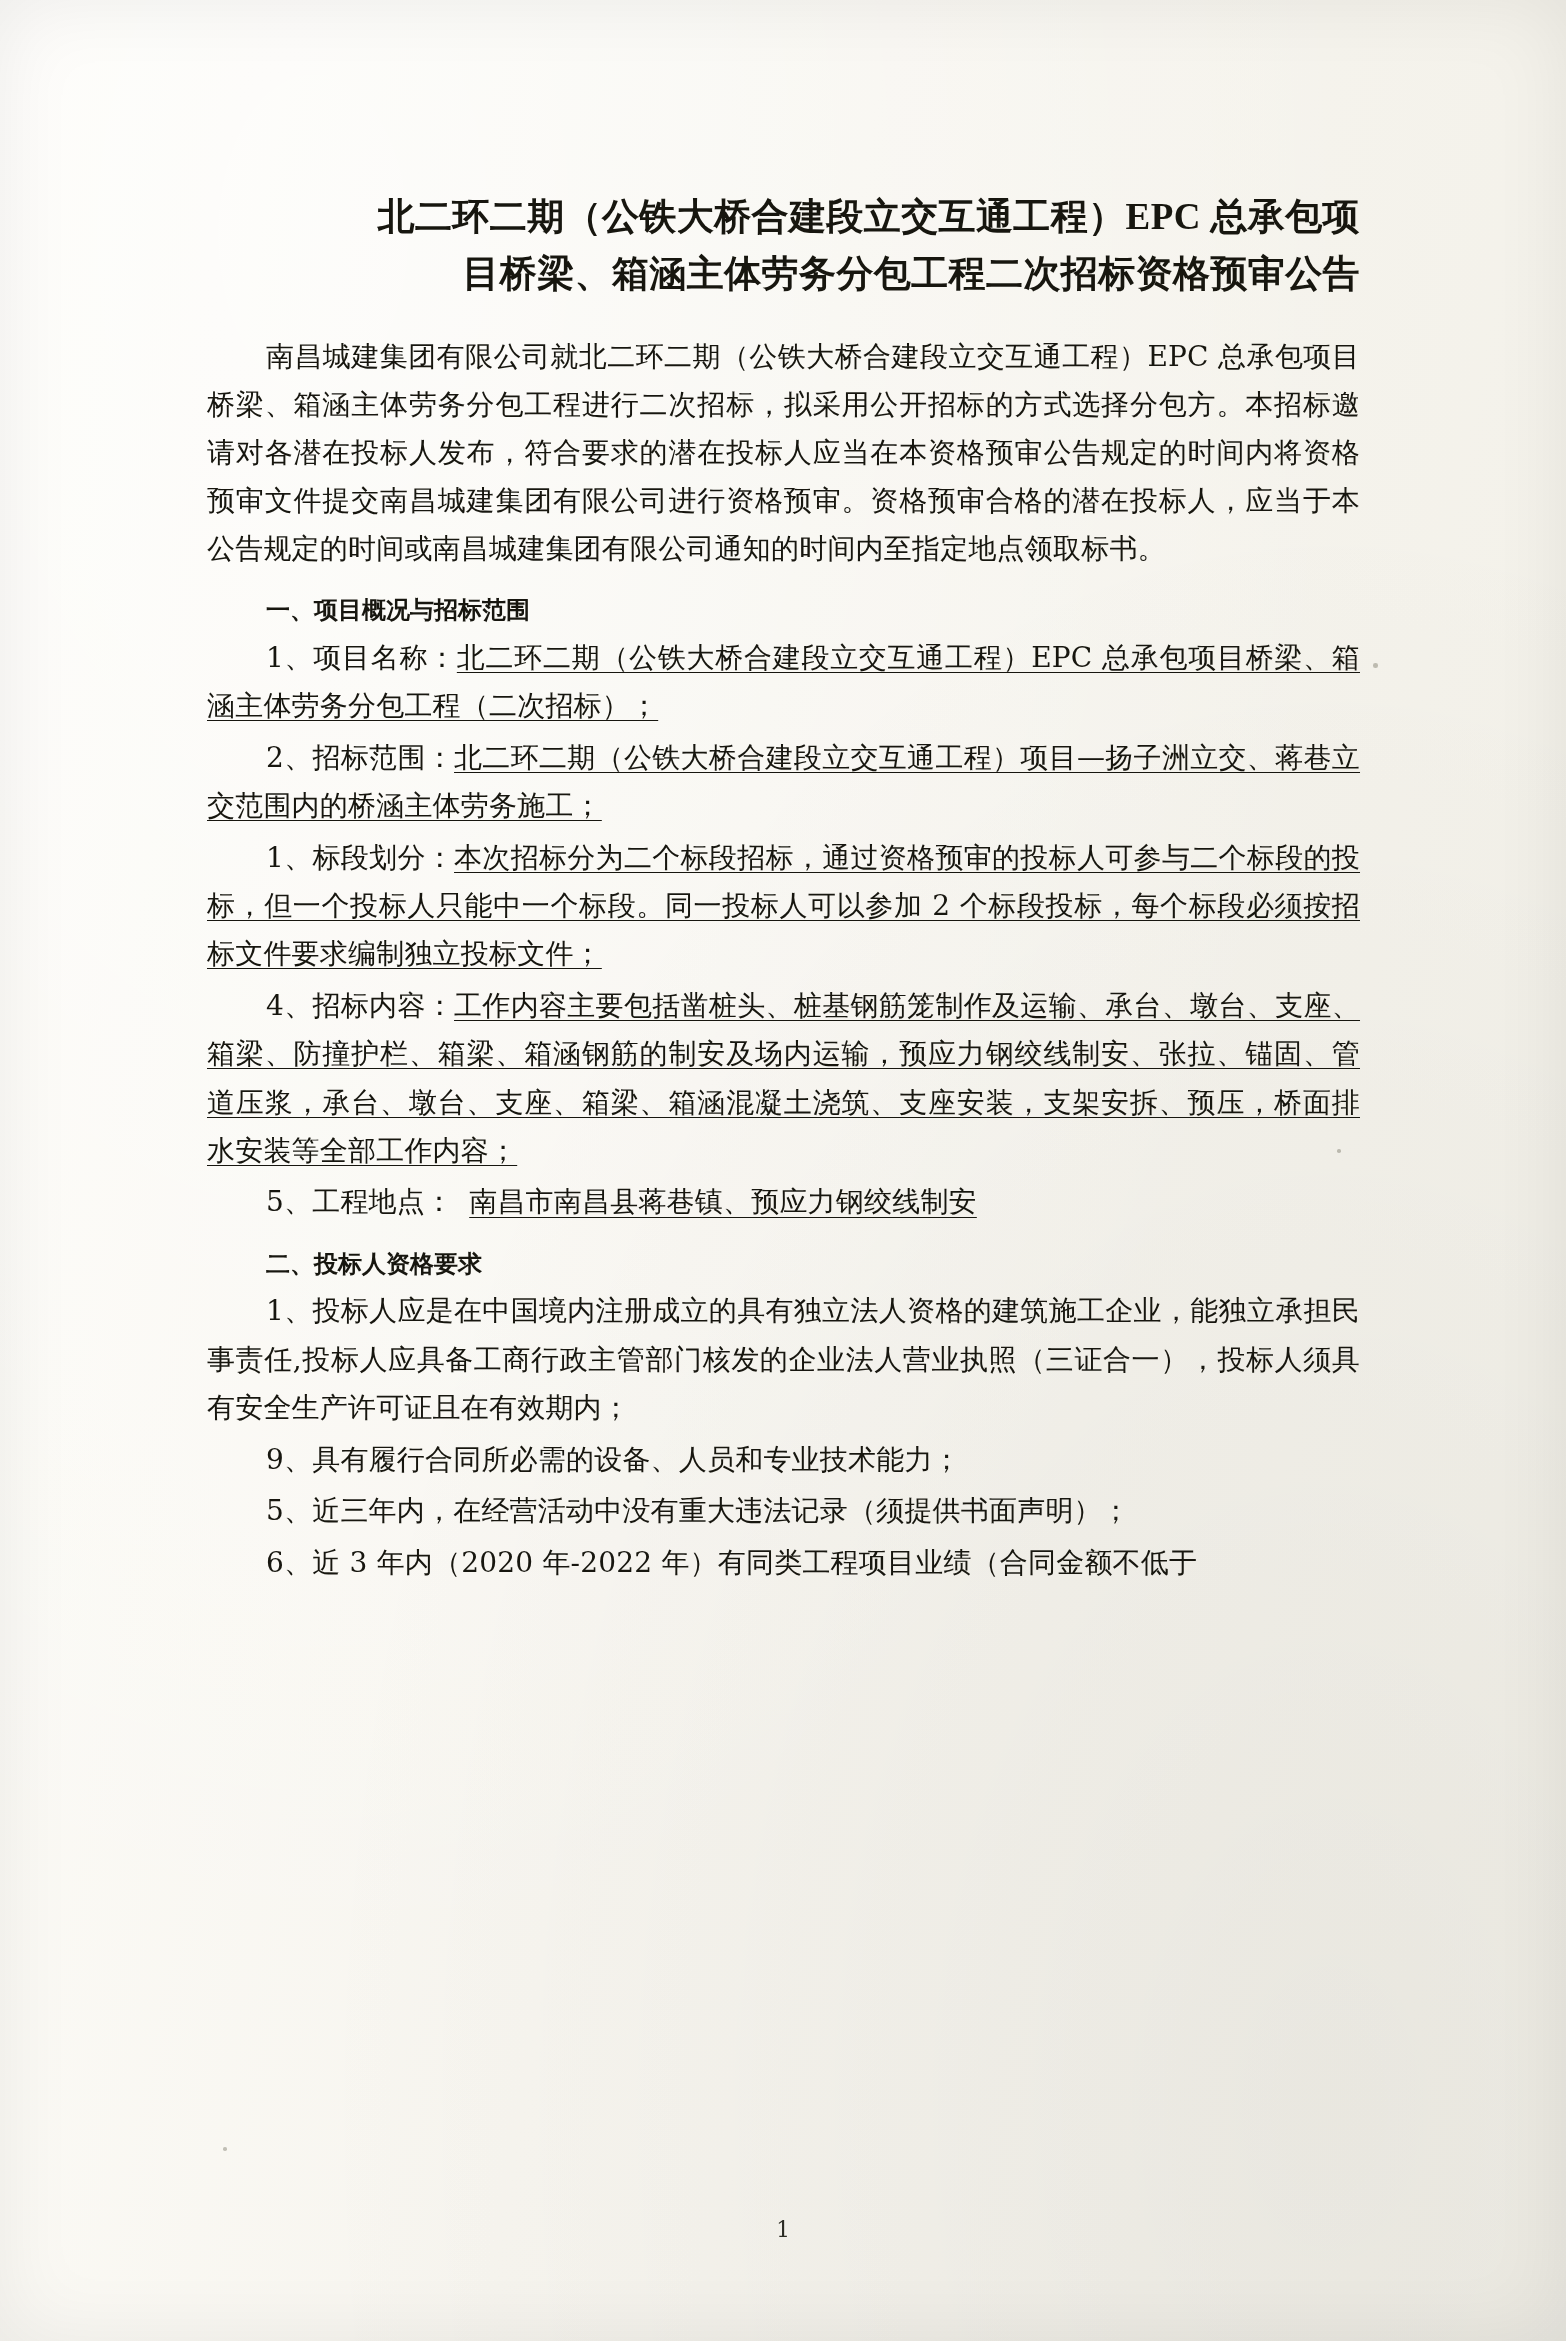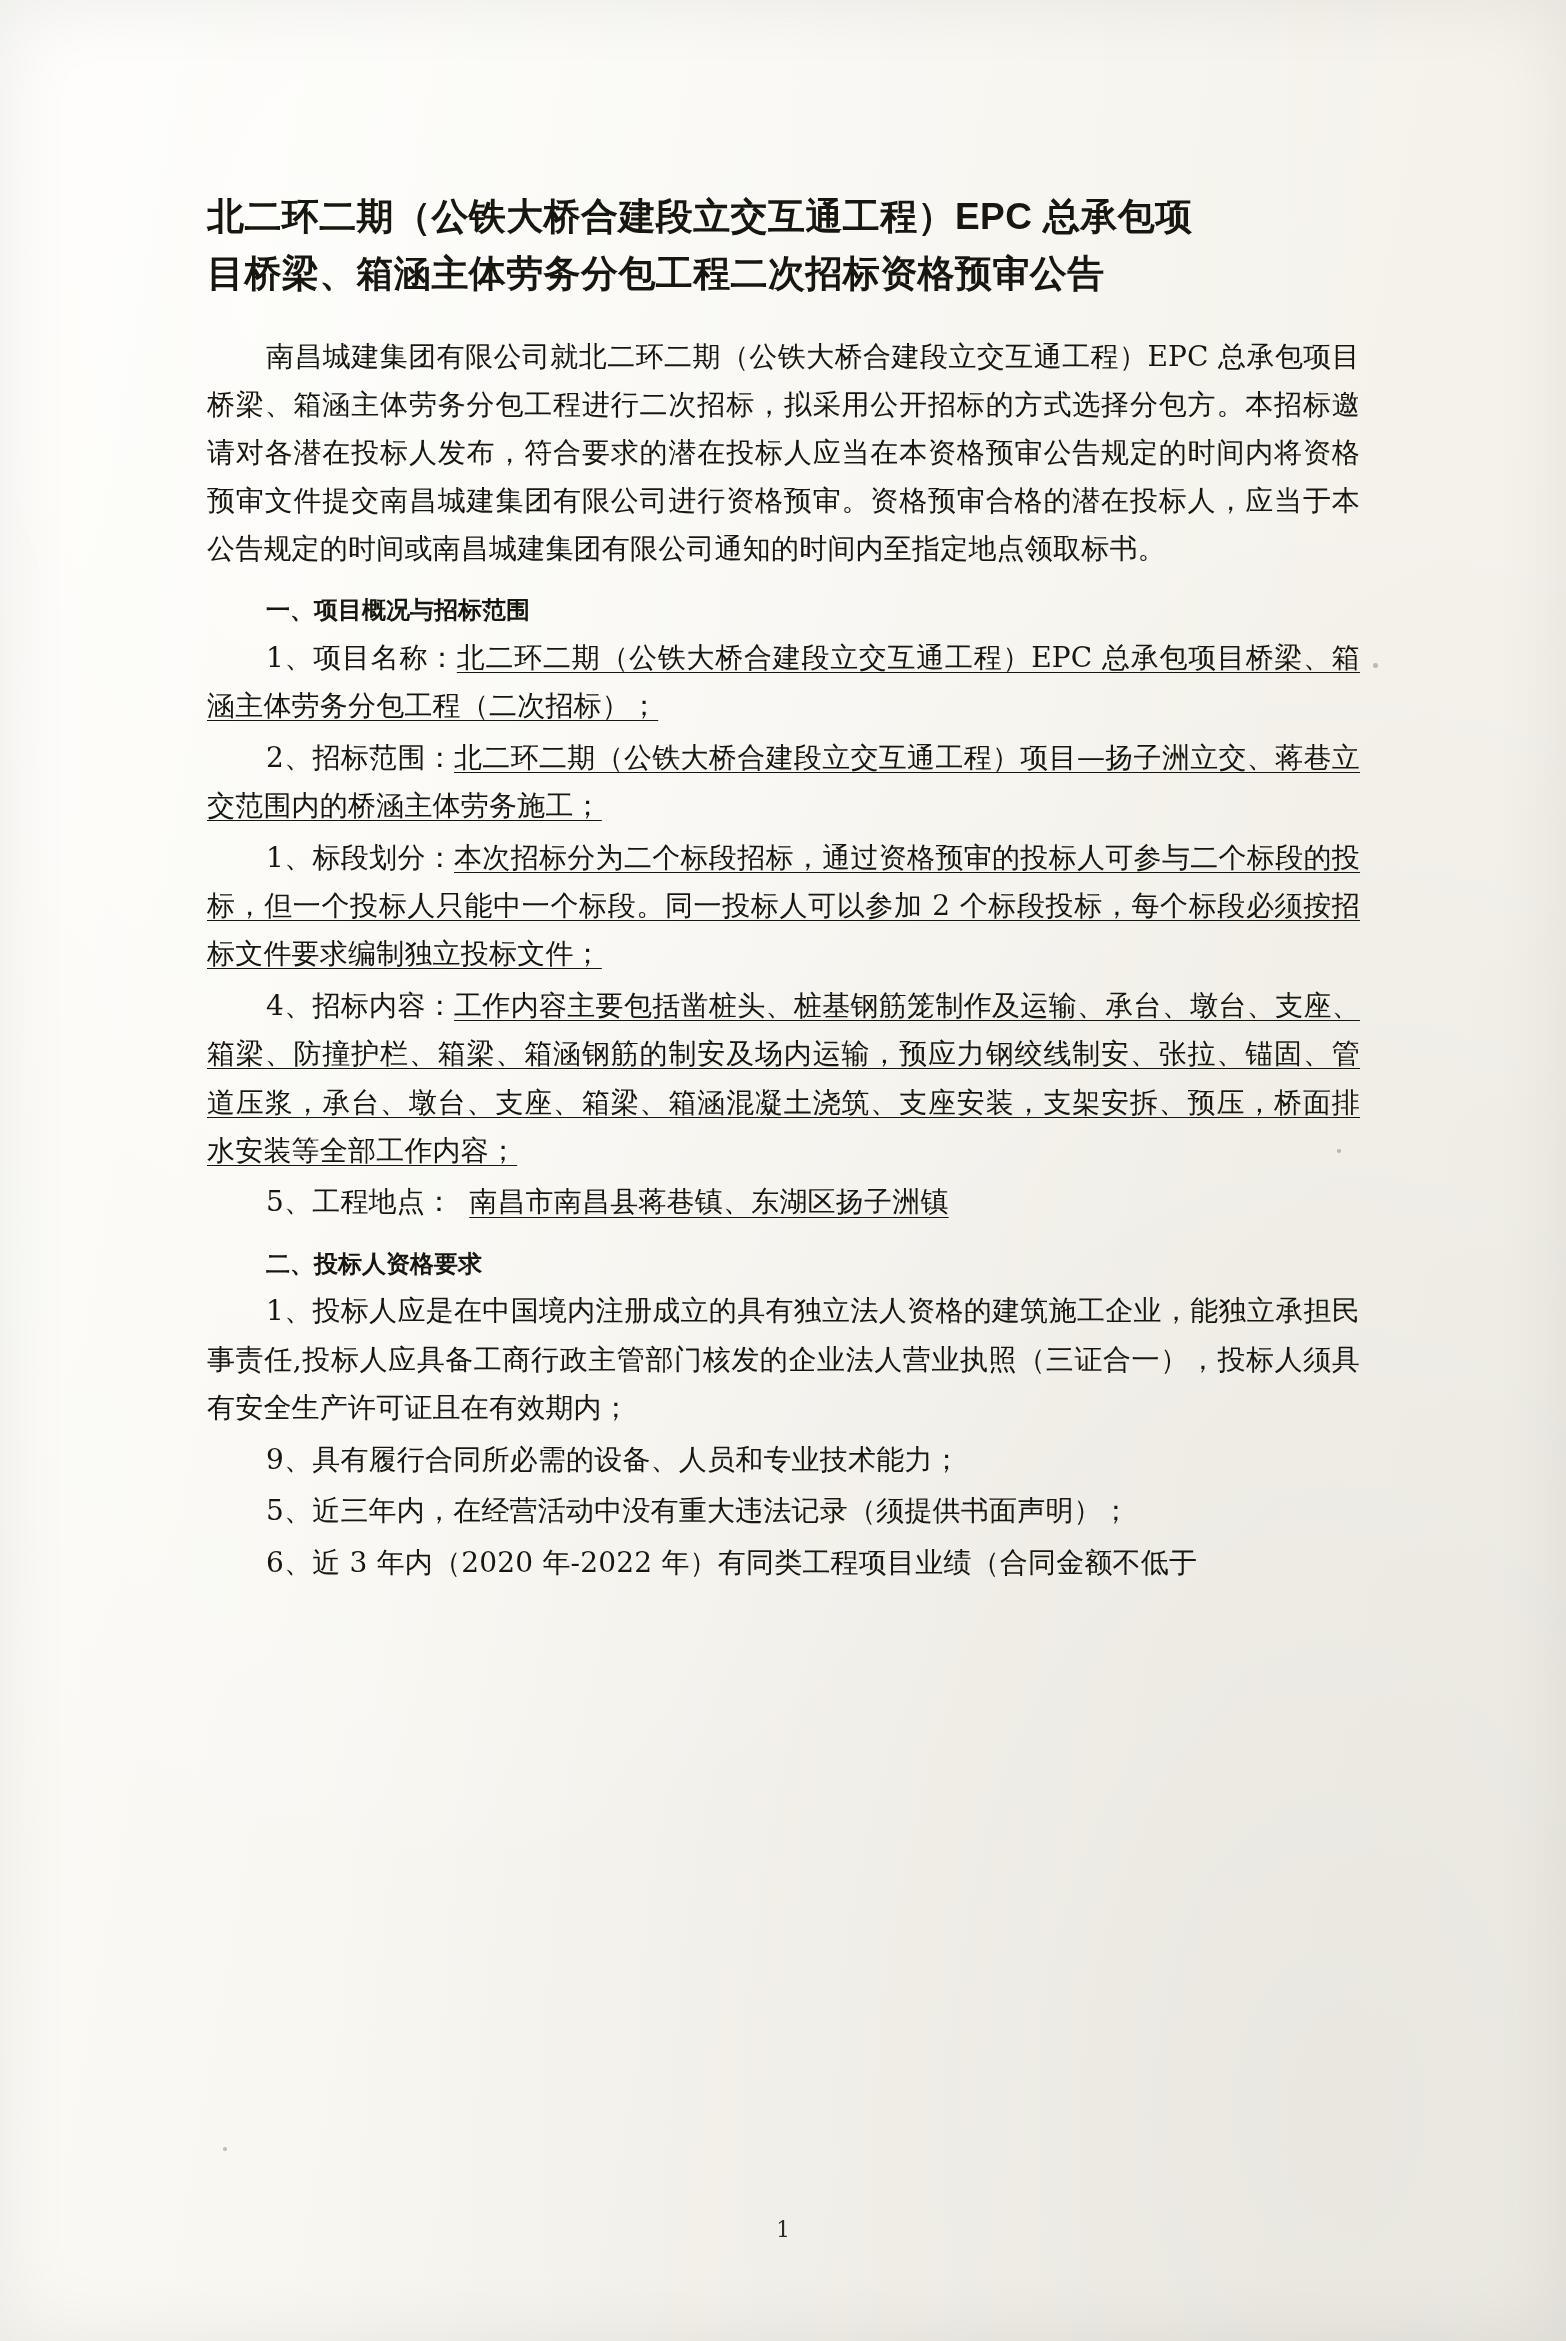--- a/index.html
+++ b/index.html
@@ -30,24 +30,24 @@
   .content {
     position: absolute;
     left: 207px;
     top: 188px;
     width: 1153px;
   }
   .doc-title {
     font-size: 37px;
     font-weight: bold;
     line-height: 1.55;
-    text-align: left;
+    text-align: right;
     letter-spacing: 0.4px;
     margin: 0 0 30px 0;
-    font-family: Liberation Sans, sans-serif;
+    font-family: Liberation Serif, serif;
   }
   .doc-title .line {
     display: block;
   }
   p.body {
     font-size: 28px;
     line-height: 1.72;
     margin: 0 0 3.6px 0;
     text-align: justify;
     text-justify: inter-ideograph;
@@ -131,21 +131,21 @@
 
     <p class="body indent">
       <span>1、标段划分：</span><span class="u">本次招标分为二个标段招标，通过资格预审的投标人可参与二个标段的投标，但一个投标人只能中一个标段。同一投标人可以参加 2 个标段投标，每个标段必须按招标文件要求编制独立投标文件；</span>
     </p>
 
     <p class="body indent">
       <span>4、招标内容：</span><span class="u">工作内容主要包括凿桩头、桩基钢筋笼制作及运输、承台、墩台、支座、箱梁、防撞护栏、箱梁、箱涵钢筋的制安及场内运输，预应力钢绞线制安、张拉、锚固、管道压浆，承台、墩台、支座、箱梁、箱涵混凝土浇筑、支座安装，支架安拆、预压，桥面排水安装等全部工作内容；</span>
     </p>
 
     <p class="body indent">
-      <span>5、工程地点：</span><span class="u-wide">南昌市南昌县蒋巷镇、东湖区扬子洲镇</span>
+      <span>5、工程地点：</span><span class="u-wide">南昌市南昌县蒋巷镇、预应力钢绞线制安</span>
     </p>
 
     <p class="section-head lead-gap">二、投标人资格要求</p>
 
     <p class="body indent">1、投标人应是在中国境内注册成立的具有独立法人资格的建筑施工企业，能独立承担民事责任,投标人应具备工商行政主管部门核发的企业法人营业执照（三证合一），投标人须具有安全生产许可证且在有效期内；</p>
 
 
     <p class="body indent">9、具有履行合同所必需的设备、人员和专业技术能力；</p>
     <p class="body indent">5、近三年内，在经营活动中没有重大违法记录（须提供书面声明）；</p>
     <p class="body indent">6、近 3 年内（2020 年-2022 年）有同类工程项目业绩（合同金额不低于</p>

